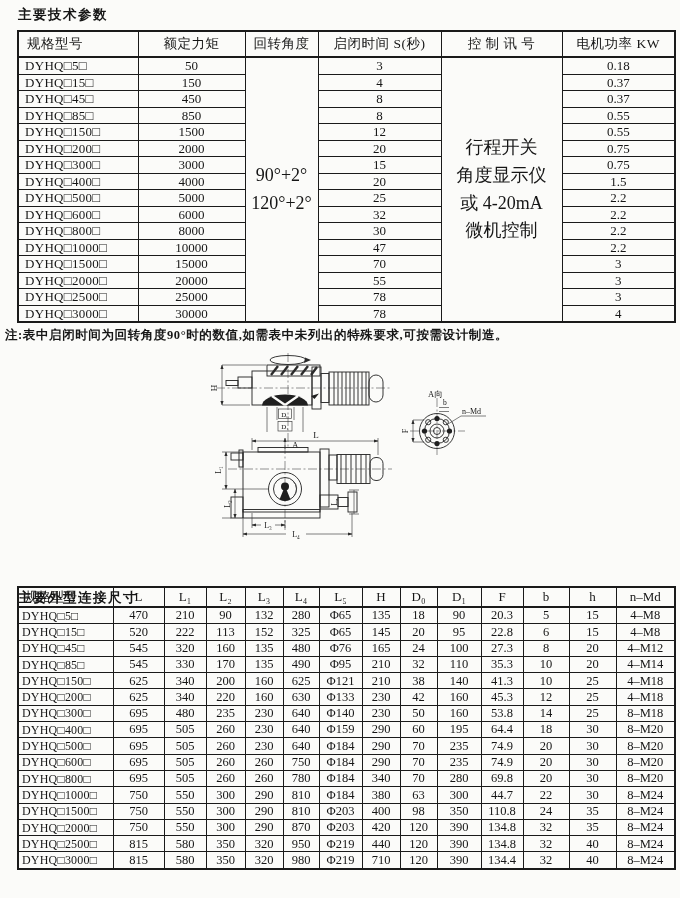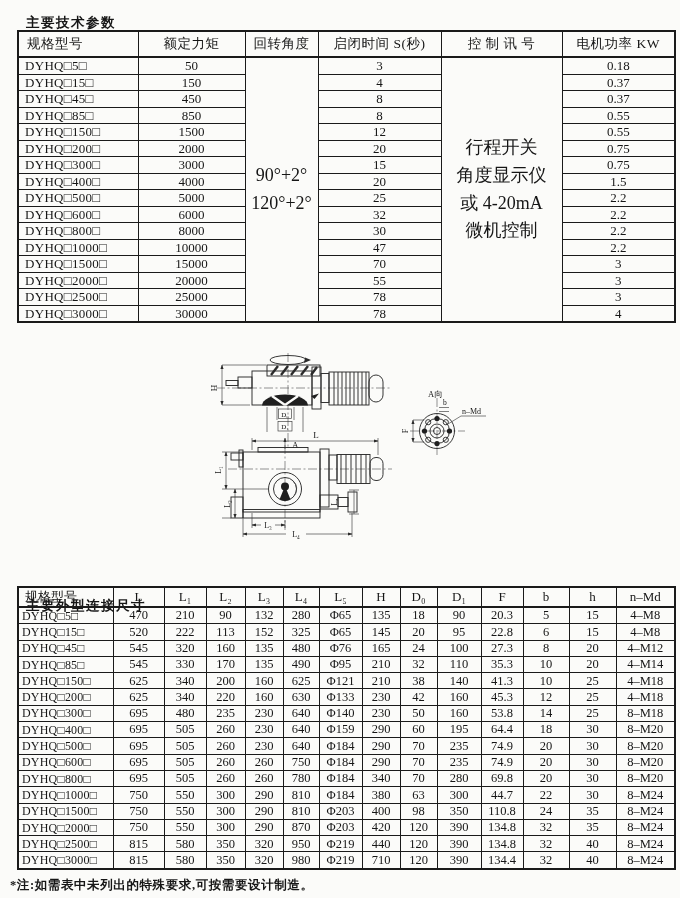--- a/index.html
+++ b/index.html
@@ -5,21 +5,21 @@
   html,body{margin:0;padding:0;}
   body{
     width:680px;height:898px;
     background:#fbfbf9;
     font-family:"Liberation Serif","DejaVu Serif","DejaVu Sans",serif;
     color:#1c1c1c;
     -webkit-font-smoothing:antialiased;
   }
   .page{position:relative;width:680px;height:898px;overflow:hidden;}
   .sec-title{
-    position:absolute;left:18px;margin:8px;
+    position:absolute;left:18px;margin:0;
     font-family:"DejaVu Sans","Liberation Sans",sans-serif;
     font-weight:bold;font-size:13.5px;letter-spacing:1.5px;color:#161616;
   }
   #title1{top:6px;}
   #title2{top:589px;}
   table{
     position:absolute;left:17px;
     border-collapse:collapse;table-layout:fixed;
     border:2px solid #1a1a1a;
   }
@@ -193,20 +193,21 @@
         </tr>
         <tr>
           <td class="model">DYHQ□3000□</td>
           <td>30000</td>
           <td>78</td>
           <td>4</td>
         </tr>
       </tbody>
   </table>
 
+  <p class="note" id="note1">注:表中启闭时间为回转角度90°时的数值,如需表中未列出的特殊要求,可按需设计制造。</p>
 
   <svg class="drawing" width="680" height="202" viewBox="0 0 680 202">
     <defs>
       <marker id="arr" viewBox="0 0 10 10" refX="9" refY="5" markerWidth="7.5" markerHeight="7.5" orient="auto-start-reverse">
         <path d="M0,1.5 L10,5 L0,8.5 Z" fill="#2b2b2b"></path>
       </marker>
     </defs>
 
     <g>
       <path class="cl" d="M288,3 V98"></path>
@@ -603,15 +604,14 @@
           <td>120</td>
           <td>390</td>
           <td>134.4</td>
           <td>32</td>
           <td>40</td>
           <td>8–M24</td>
         </tr>
       </tbody>
   </table>
 
-  <p class="note" id="note2">*注:如需表中未列出的特殊要求,可按需要设计制造。</p>
 
 </div>
 
 </body></html>

